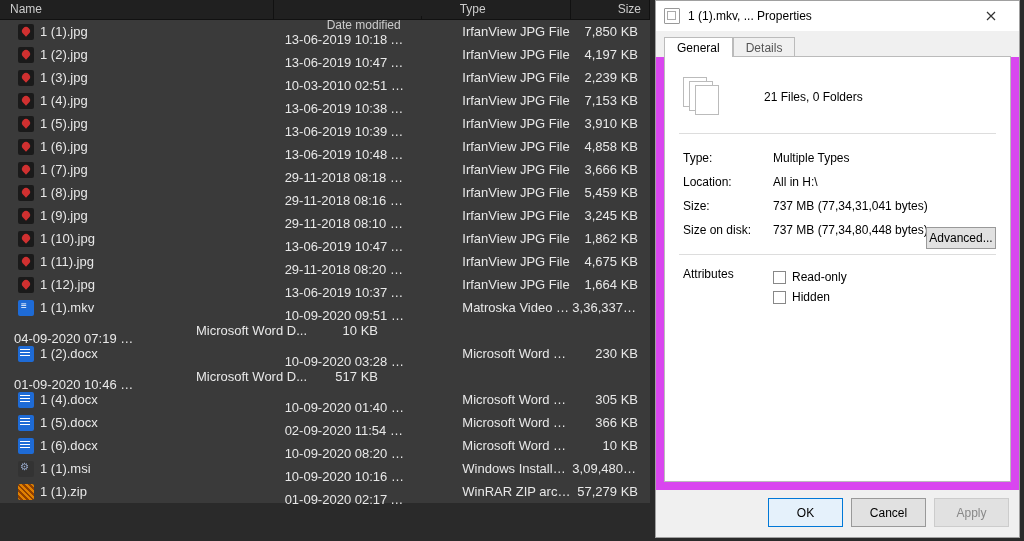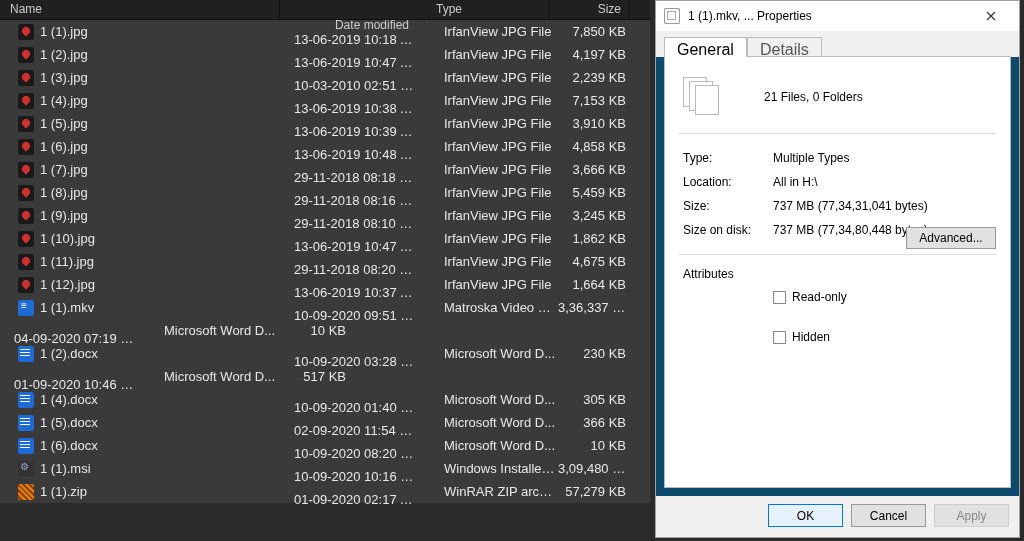--- a/index.html
+++ b/index.html
@@ -12,21 +12,21 @@
       overflow: hidden;
       position: relative;
       color: #d8d8d8;
     }
     
     .file-panel { position: absolute; left: 0; top: 0; width: 650px; height: 541px; background: #2a2a2a; }
     .headers { display: flex; height: 20px; background: #202020; border-bottom: 1px solid #111; }
     .hcell { border-right: 1px solid #111; padding: 2px 6px; color: #ccc; font-size: 12px; }
     .col-name { width: 280px; padding-left: 10px; }
     .col-date { width: 150px; text-align: right; padding-right: 20px; margin-top: 16px;}
-    .col-type { width: 120px; }
+    .col-type { width: 120px; margin-left: 32px; }
     .col-size { width: 80px; text-align: right; padding-right: 8px;}
     .file-list { }
     .file-row {
       display: flex;
       height: 23px;
       align-items: center;
       padding-left: 8px;
       background: #3a3a3a;
     }
     .file-row.alt { background: #343434; }
@@ -46,61 +46,61 @@
     .icon.msi { background:#333; border-radius:2px; position:relative;}
     .icon.msi::after{content:"⚙"; color:#9ac; font-size:10px; position:absolute; left:2px; top:0;}
     .icon.zip { background:#c06000; border-radius:2px; position:relative; background-image: repeating-linear-gradient(45deg,#e08000 0 2px,#904000 2px 4px);}
     
     .dialog {
       position: absolute;
       left: 655px;
       top: 0;
       width: 365px;
       height: 538px;
-      background: #0c4a6e;
+      background: #d946ef;
       border: 1px solid #a0a0a0;
       font-size: 12px;
       color: #000;
       display:flex;
       flex-direction:column;
     }
     .titlebar {
       height: 30px;
       display: flex;
       align-items: center;
       padding: 0 8px;
       background: #fff;
       justify-content: space-between;
     }
     .titlebar-left { display:flex; align-items:center; gap:8px;}
     .title-icon {width:16px;height:16px; border:1px solid #999; border-radius:1px; background:#fff; position:relative;}
     .title-icon::after{content:"";position:absolute;left:2px;top:2px;width:7px;height:7px;border:1px solid #aaa;background:#fff;}
     .close-x { width:40px; height:30px; display:flex;align-items:center;justify-content:center;font-size:14px;color:#333; cursor:default;}
     .tab-strip { height:26px; display:flex; padding-left:8px; padding-top:6px; background:#f0f0f0;}
-    .tab { padding:3px 12px; font-size:16px; border:1px solid #bbb; background:#f0f0f0; color:#555; cursor:default; border-bottom:none;}
+    .tab { padding:3px 12px; font-size:12px; border:1px solid #bbb; background:#f0f0f0; color:#555; cursor:default; border-bottom:none;}
     .tab.active { background:#fff; color:#000; position:relative; z-index:2;}
     .tab-content { flex:1; margin:0 8px 8px 8px; background:#fff; border:1px solid #bbb; padding:14px 14px; position:relative; margin-top:-1px;}
     .multi-icon { width:40px;height:40px; position:relative; display:inline-block;}
     .multi-icon .sheet{position:absolute;width:24px;height:30px;border:1px solid #bbb;background:#fff;}
     .multi-icon .s1{left:0;top:0;}
     .multi-icon .s2{left:6px;top:4px;}
     .multi-icon .s3{left:12px;top:8px;}
     .summary-row { display:flex; align-items:center; gap:41px; padding:6px 0 16px 4px; border-bottom:1px solid #ddd;}
     .prop-group { padding:12px 0 12px 4px; border-bottom:1px solid #ddd;}
     .prop-row { display:flex; padding:5px 0;}
     .prop-label { width:90px; color:#000;}
     .prop-value { flex:1; color:#000;}
     .attr-group { padding:12px 0 0 4px; display:flex; align-items:flex-start;}
     .attr-label { width:90px;}
     .attr-checks { flex:1;}
-    .chk { display:flex; align-items:flex-end; gap:6px; padding:3px 0;margin-top:20px;}
+    .chk { display:flex; align-items:flex-end; gap:6px; padding:3px 0;}
     .chk-box { width:13px;height:13px;border:1px solid #888;background:#fff;}
-    .adv-btn { position:absolute; right:14px; top:170px; width:90px;height:22px;border:1px solid #999;background:#e1e1e1;font-size:12px;display:flex;align-items:center;justify-content:center;}
+    .adv-btn { position:absolute; right:14px; top:170px; width:70px;height:22px;border:1px solid #999;background:#e1e1e1;font-size:12px;display:flex;align-items:center;justify-content:center;}
     .btn-row { display:flex; justify-content:flex-end; gap:8px; padding:8px 10px 10px; background:#f0f0f0;}
-    .dlg-btn { width:75px;height:23px;border:1px solid #999;background:#e1e1e1;font-size:12px;display:flex;align-items:center;justify-content:center;color:#000;}
+    .dlg-btn { width:75px;height:29px;border:1px solid #999;background:#e1e1e1;font-size:12px;display:flex;align-items:center;justify-content:center;color:#000;}
     .dlg-btn.default { border:1px solid #0078d7; background:#e5f1fb;}
     .dlg-btn.disabled { color:#888; border-color:#ccc;}
   </style>
 </head>
 <body>
 
 <div class="file-panel">
   <div class="headers">
     <div class="hcell col-name">Name</div>
     <div class="hcell col-date">Date modified</div>

